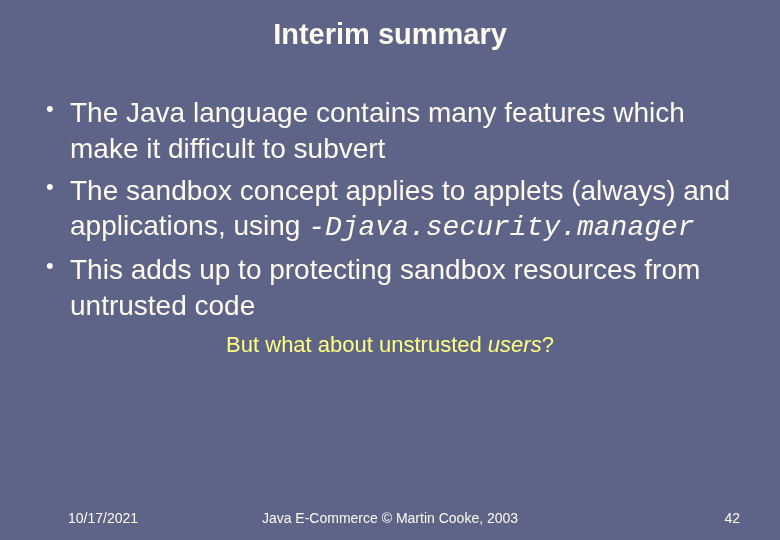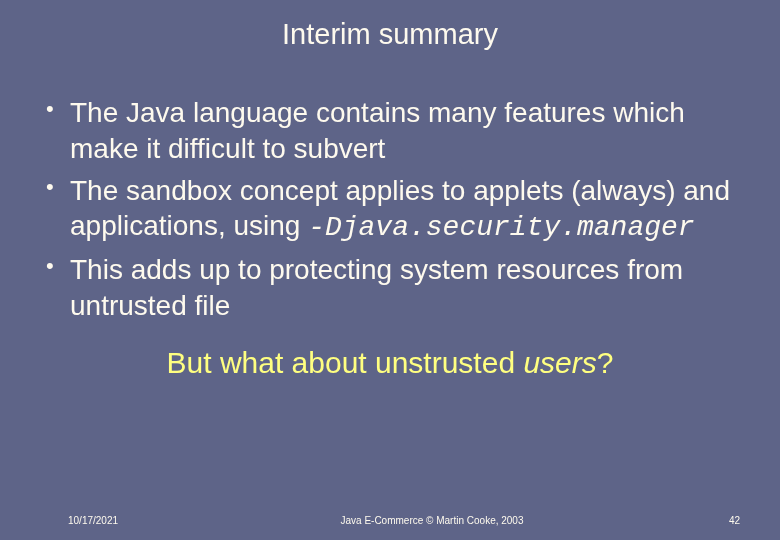--- a/index.html
+++ b/index.html
@@ -13,21 +13,21 @@
   }
   .slide {
     width: 100%;
     height: 100%;
     padding: 18px 30px 0 30px;
     position: relative;
   }
   .title {
     text-align: center;
     font-size: 29px;
-    font-weight: normal;
+    font-weight: bold;
     color: #fefaee;
     margin-bottom: 44px;
   }
   ul.bullets {
     list-style: none;
     padding-left: 12px;
   }
   ul.bullets li {
     position: relative;
     padding-left: 28px;
@@ -43,56 +43,55 @@
     top: 0;
     font-size: 22px;
     color: #fefaee;
   }
   .code {
     font-family: "Courier New", Courier, monospace;
     font-style: italic;
   }
   .callout {
     text-align: center;
-    font-size: 30px;
+    font-size: 22px;
     color: #ffff80;
-    margin-top: 22px;
+    margin-top: 8px;
   }
   .callout .italic { font-style: italic; }
   .footer {
     position: absolute;
     bottom: 14px;
     left: 0;
     width: 100%;
     padding: 0 40px 0 68px;
     display: flex;
     justify-content: space-between;
     align-items: baseline;
-    font-size: 10px;
+    font-size: 14px;
     color: #fefaee;
   }
   .footer .center {
     position: absolute;
     left: 50%;
     transform: translateX(-50%);
-    margin-left: 42px;
   }
 </style>
 </head>
 <body>
 
 <div class="slide">
   <h1 class="title">Interim summary</h1>
 
   <ul class="bullets">
     <li>The Java language contains many features which make it difficult to subvert</li>
     <li>
       <span>The sandbox concept applies to applets (always) and applications, using </span><span class="code">-Djava.security.manager</span>
     </li>
-    <li>This adds up to protecting system resources from untrusted file</li>
+    <li>This adds up to protecting sandbox resources from untrusted code</li>
   </ul>
 
   <div class="callout">
     <span>But what about unstrusted </span><span class="italic">users</span><span>?</span>
   </div>
 
   <div class="footer">
     <span>10/17/2021</span>
     <span class="center">Java E-Commerce © Martin Cooke, 2003</span>
     <span>42</span>

